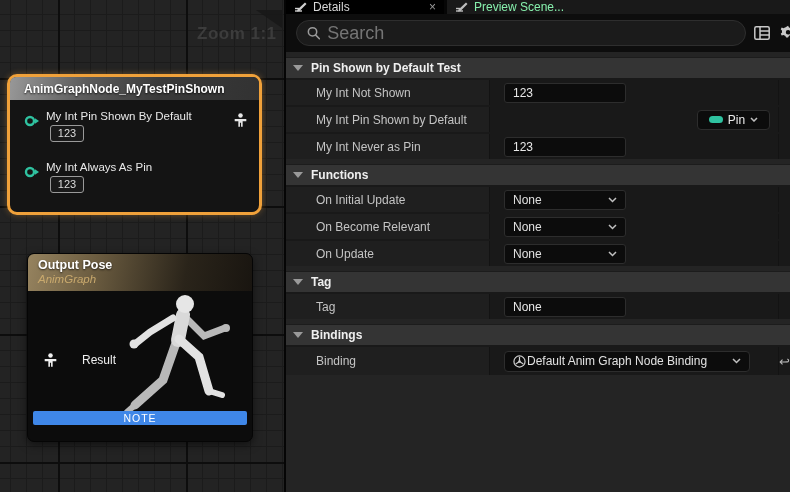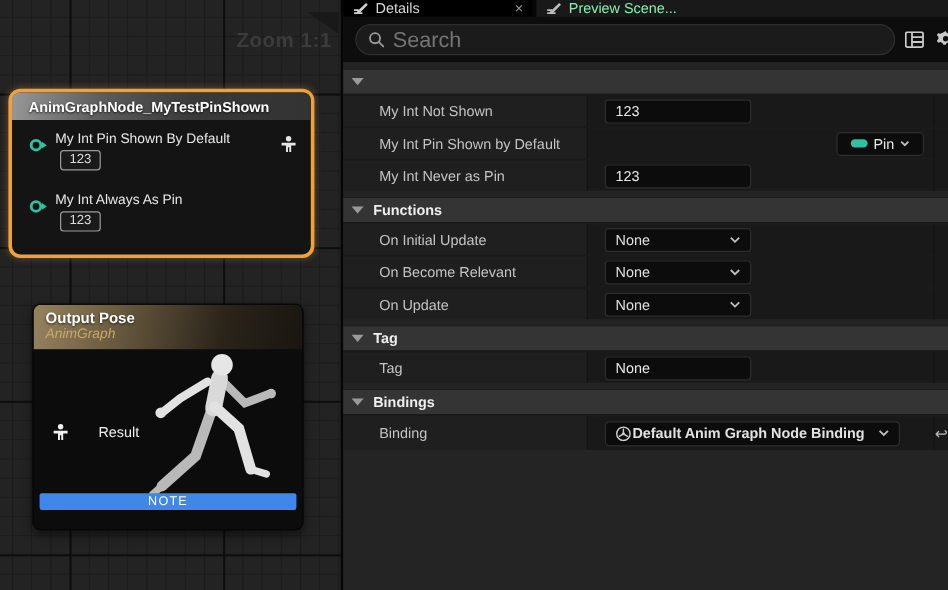--- a/index.html
+++ b/index.html
@@ -121,21 +121,21 @@
   }
   .dropdown .chev { margin-left:auto; }
   .pin-dropdown {
     position:absolute; right:8px; width:73px; height:20px; background:#0c0c0c; border:1px solid #2d2d2d;
     border-radius:4px; display:flex; align-items:center; justify-content:center; gap:5px;
     color:#eaeaea; font-size:12px; cursor:pointer;
   }
   .pin-pill { width:14px; height:7px; border-radius:4px; background:#2fc2a0; }
   .binding-dropdown {
     width:246px; height:21px; background:#0c0c0c; border:1px solid #2d2d2d; border-radius:4px;
-    display:flex; align-items:center; gap:1px; padding:0 8px; color:#e2e2e2; font-size:12px; cursor:pointer;font-weight:bold;
+    display:flex; align-items:center; gap:1px; padding:0 8px; color:#e2e2e2; font-size:12px; cursor:pointer;
   }
   .binding-dropdown .chev { margin-left:auto; }
   .reset-arrow { color:#b9b9b9; font-size:13px; cursor:pointer; }
   .chev svg { display:block; }
 </style>
 </head>
 <body>
 
 <div class="app">
 
@@ -253,20 +253,21 @@
             <path fill="#c9c9c9" d="M8,0.5 l1.1,2 a5.7,5.7 0 0 1 1.8,0.75 l2.2-0.6 1.1,1.9 -1.5,1.7 a5.7,5.7 0 0 1 0,1.9 l1.5,1.7 -1.1,1.9 -2.2-0.6 a5.7,5.7 0 0 1 -1.8,0.75 l-1.1,2 -2.2,0 -1.1-2 a5.7,5.7 0 0 1 -1.8-0.75 l-2.2,0.6 -1.1-1.9 1.5-1.7 a5.7,5.7 0 0 1 0-1.9 l-1.5-1.7 1.1-1.9 2.2,0.6 a5.7,5.7 0 0 1 1.8-0.75 z M8,5.4 a2.6,2.6 0 1 0 0,5.2 a2.6,2.6 0 1 0 0-5.2 z" transform="translate(1.1,0.3) scale(0.87)"></path>
           </svg>
       </div>
     </div>
 
     <div class="content">
 
       <div class="section">
         <div class="section-header">
           <span class="tri"></span>
+          <span class="section-title">Pin Shown by Default Test</span>
         </div>
         <div class="prop-row">
           <div class="prop-label-col">My Int Not Shown</div>
           <div class="prop-value-col">
             <input class="text-input" value="123" style="">
           </div>
           <div class="prop-extra-col"></div>
         </div>
         <div class="prop-row">
           <div class="prop-label-col">My Int Pin Shown by Default</div>

